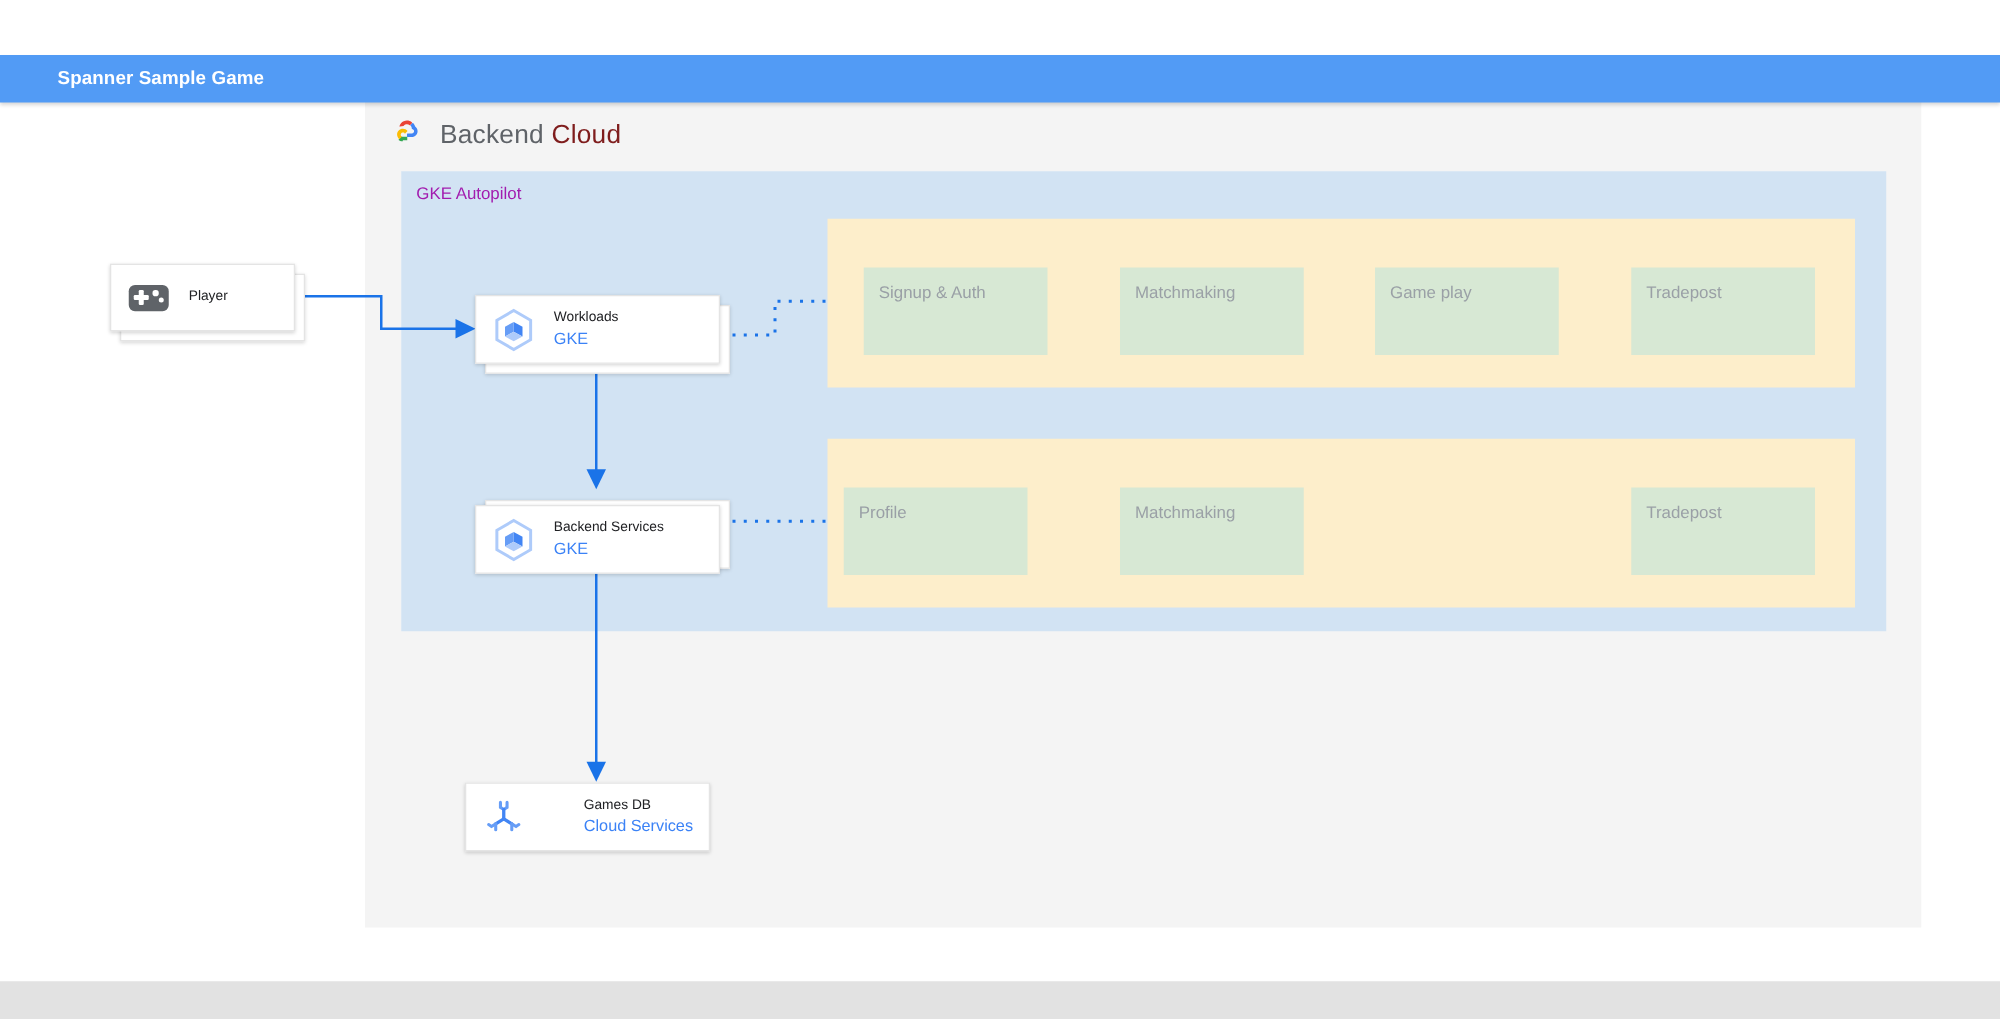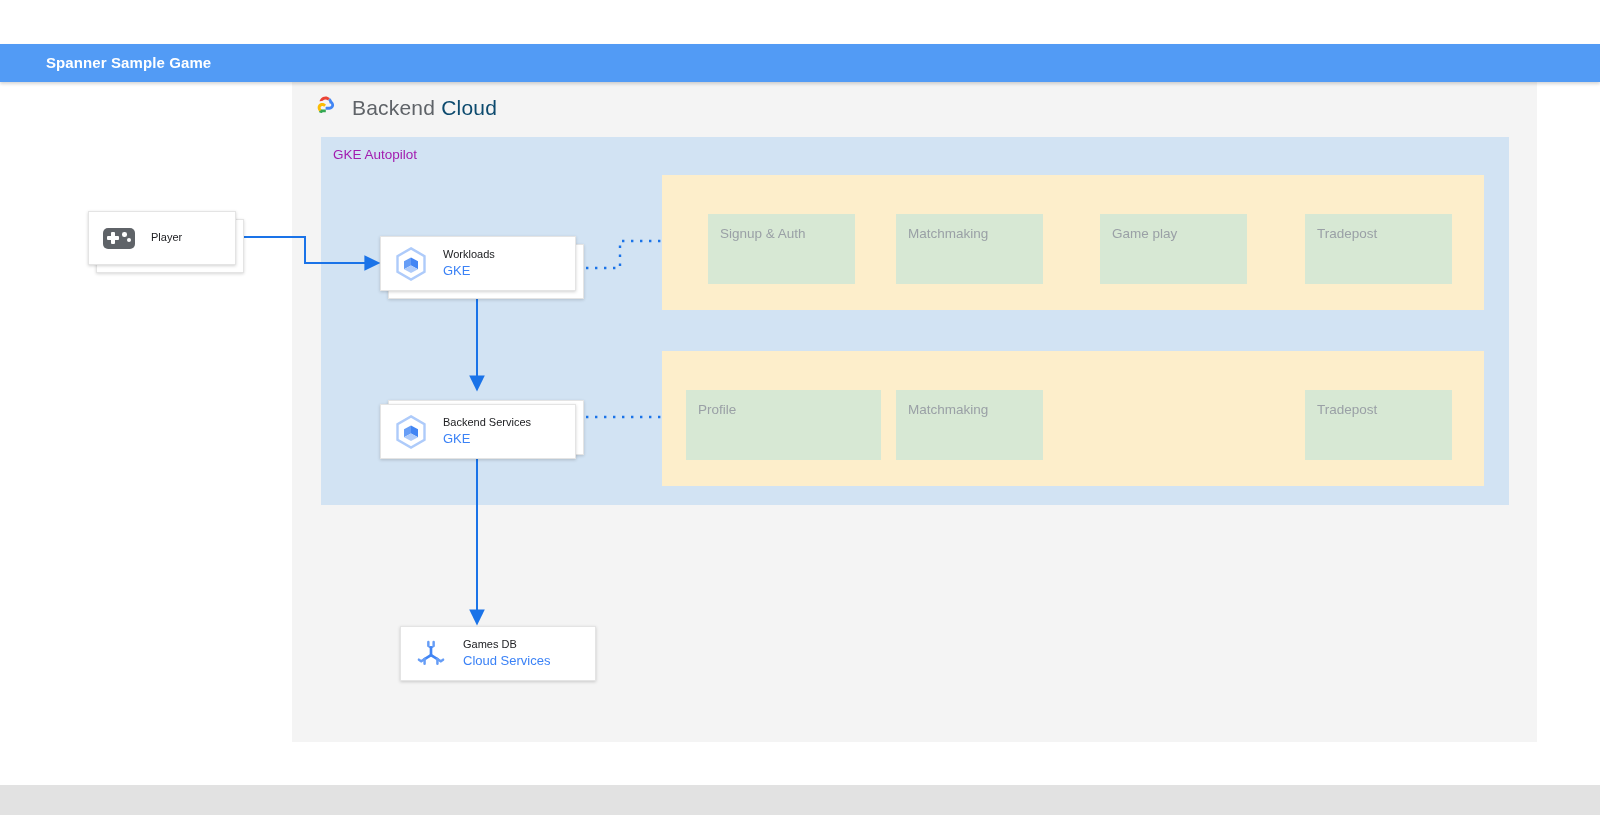--- a/index.html
+++ b/index.html
@@ -70,21 +70,21 @@
     gap: 10px;
     z-index: 6;
   }
   .gc-logo-mark { width: 32px; height: 32px; display: block; }
   .gc-logo-text {
     font-size: 21px;
     color: #5f6368;
     letter-spacing: 0.2px;
     white-space: nowrap;
   }
-  .gc-logo-text .lite { color: #0c4a6e; }
+  .gc-logo-text .lite { color: #7f1d1d; }
 
   
   .gke-panel {
     position: absolute;
     left: 321px;
     top: 137px;
     width: 1188px;
     height: 368px;
     background: #d2e3f3;
     z-index: 2;
@@ -174,21 +174,21 @@
   
   .node-player  { left: 88px;  top: 211px; width: 146px; height: 52px; }
   .stack-player { left: 96px;  top: 219px; width: 146px; height: 52px; }
 
   .node-workloads  { left: 380px; top: 236px; width: 194px; height: 53px; align-items: center; }
   .stack-workloads { left: 388px; top: 244px; width: 194px; height: 53px; }
 
   .node-backend  { left: 380px; top: 404px; width: 194px; height: 53px; }
   .stack-backend { left: 388px; top: 400px; width: 194px; height: 53px; }
 
-  .node-gamesdb  { left: 400px; top: 626px; width: 194px; height: 53px; }
+  .node-gamesdb  { left: 372px; top: 626px; width: 194px; height: 53px; gap: 32px; }
 
   
   .gamepad {
     width: 32px;
     height: 21px;
     background: #5f6368;
     border-radius: 5px;
     position: relative;
   }
   .gamepad .dpad-h {
@@ -243,36 +243,36 @@
     <span>Backend</span>
     <span class="lite">Cloud</span>
   </span>
 </div>
 
 <div class="gke-panel">
   <div class="gke-panel-label">GKE Autopilot</div>
 </div>
 
 <div class="svc-group top">
-  <div class="svc-box" style="left:46px;">
+  <div class="svc-box" style="left:29px;">
     <span class="svc-box-label">Signup &amp; Auth</span>
   </div>
   <div class="svc-box" style="left:234px;">
     <span class="svc-box-label">Matchmaking</span>
   </div>
   <div class="svc-box" style="left:438px;text-decoration:underline;">
     <span class="svc-box-label">Game play</span>
   </div>
   <div class="svc-box" style="left:643px;">
     <span class="svc-box-label">Tradepost</span>
   </div>
 </div>
 
 <div class="svc-group bottom">
-  <div class="svc-box" style="left:24px;padding-left:48px;">
+  <div class="svc-box" style="left:13px;">
     <span class="svc-box-label">Profile</span>
   </div>
   <div class="svc-box" style="left:234px;">
     <span class="svc-box-label">Matchmaking</span>
   </div>
   <div class="svc-box" style="left:643px;">
     <span class="svc-box-label">Tradepost</span>
   </div>
 </div>
 

